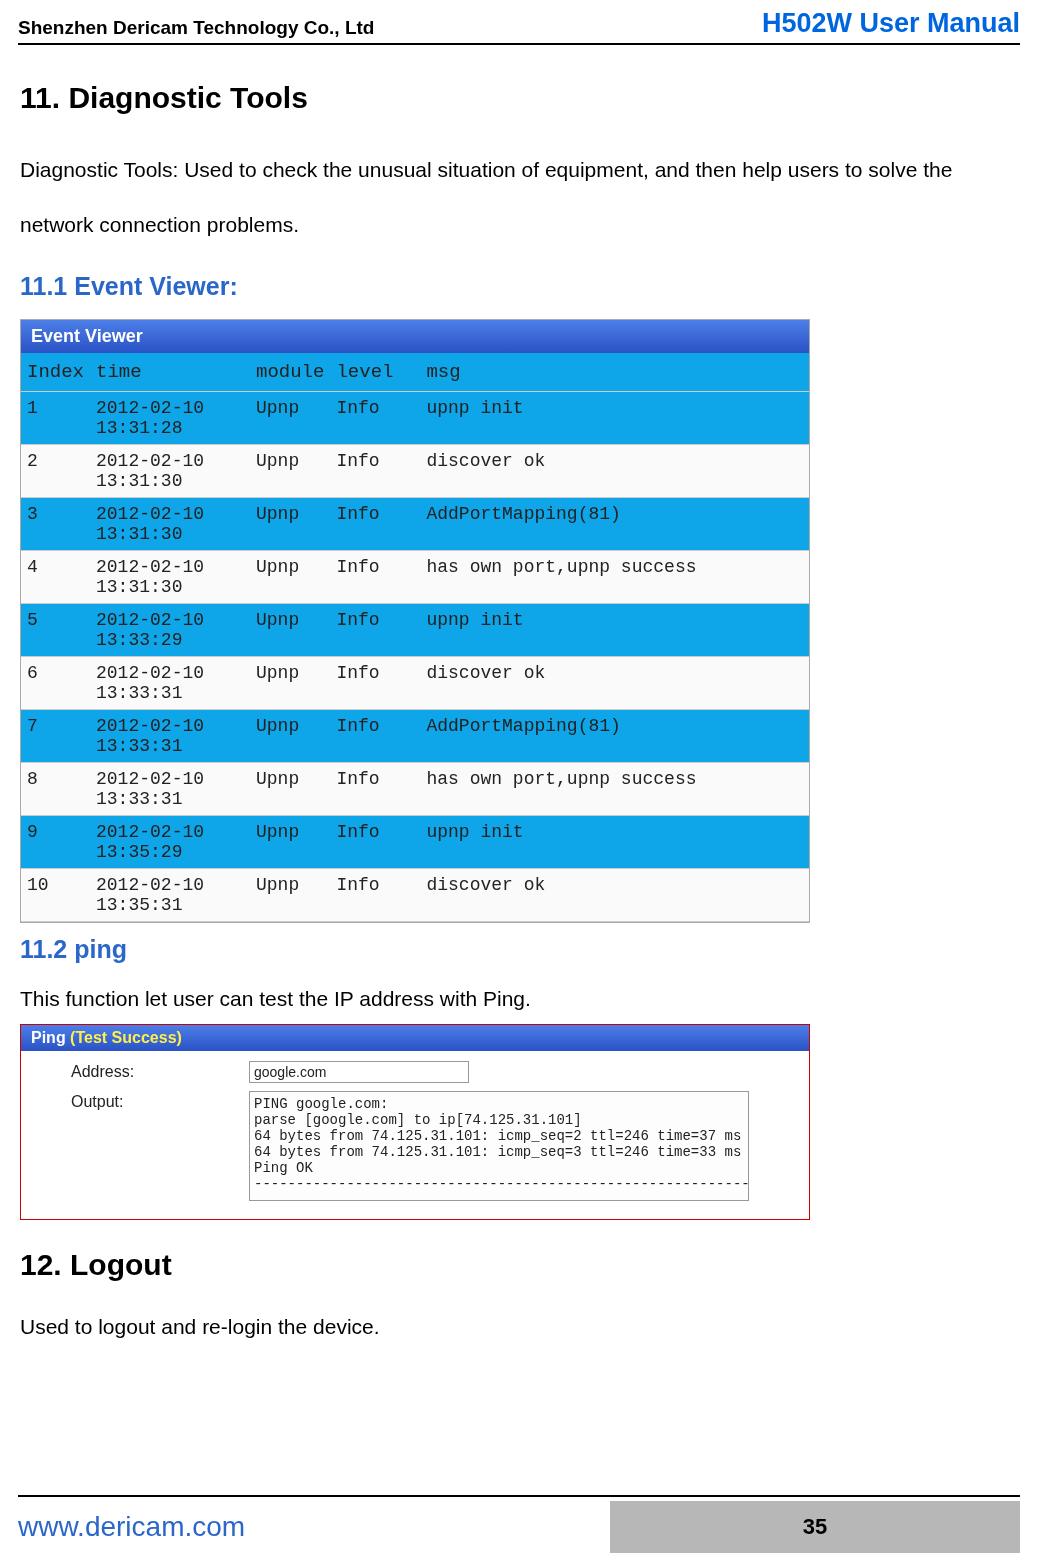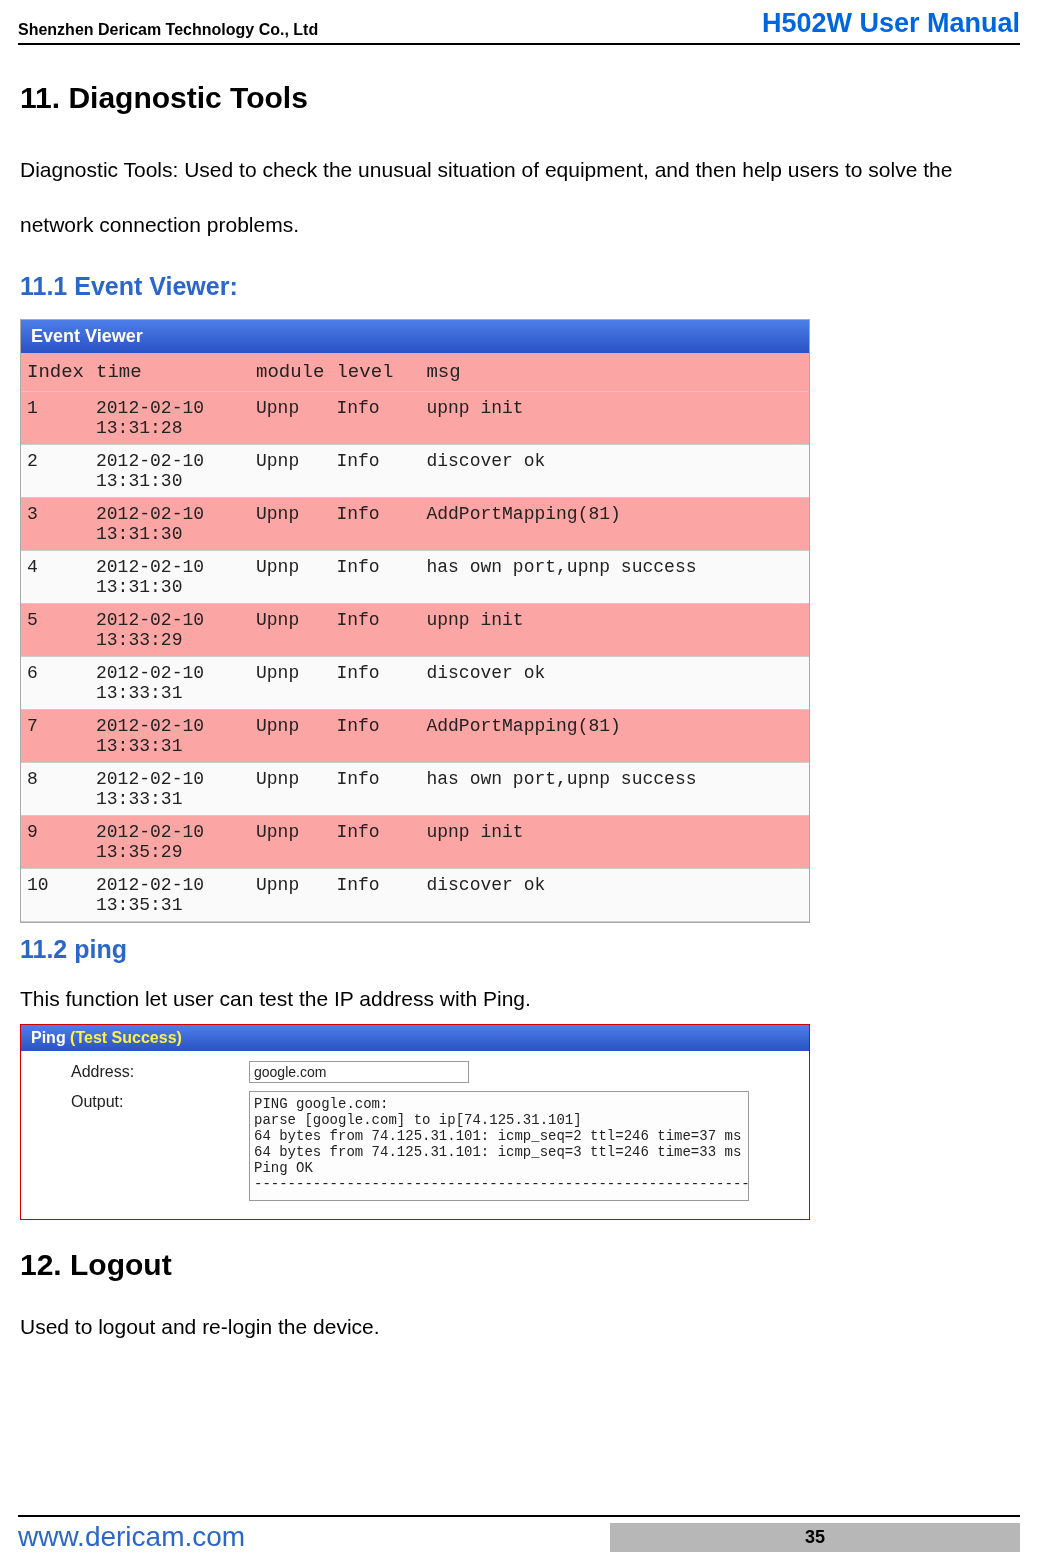--- a/index.html
+++ b/index.html
@@ -14,21 +14,21 @@
   }
   .top-header {
     display: flex;
     justify-content: space-between;
     align-items: flex-end;
     padding-top: 8px;
     padding-bottom: 2px;
   }
   .top-header .left {
     font-weight: bold;
-    font-size: 16px;
+    font-size: 19px;
     color: #000;
   }
   .top-header .right {
     font-weight: bold;
     font-size: 27px;
     color: #0066e0;
   }
   .header-rule {
     height: 2px;
     background: #000;
@@ -57,21 +57,21 @@
     color: #2b67c9;
     margin-top: 20px;
     margin-bottom: 18px;
   }
   
   .ev-box {
     border: 1px solid #aaa;
     width: 790px;
     font-size: 18px;
     color: #333;
-    background: #fca5a5;
+    background: #0ea5e9;
     position: relative;
   }
   .ev-header {
     background: linear-gradient(#4d7fe8, #2a52c5);
     color: #fff;
     font-weight: bold;
     font-size: 18px;
     padding: 6px 10px;
   }
   .ev-table {
@@ -169,24 +169,24 @@
   .footer-url {
     font-size: 28px;
     color: #2b67c9;
     flex: 0 0 auto;
   }
   .footer-spacer { flex: 1; }
   .footer-page {
     width: 410px;
     background: #b7b7b7;
     text-align: center;
-    font-size: 18px;
-    font-weight: bold;
-    color: #000;
-    padding: 4px 0;
+    font-size: 22px;
+    font-weight: bold;
+    color: #000;
+    padding: 13px 0;
   }
 </style>
 </head>
 <body>
 
 <div class="top-header">
   <div class="left">Shenzhen Dericam Technology Co., Ltd</div>
   <div class="right">H502W User Manual</div>
 </div>
 <div class="header-rule"></div>

